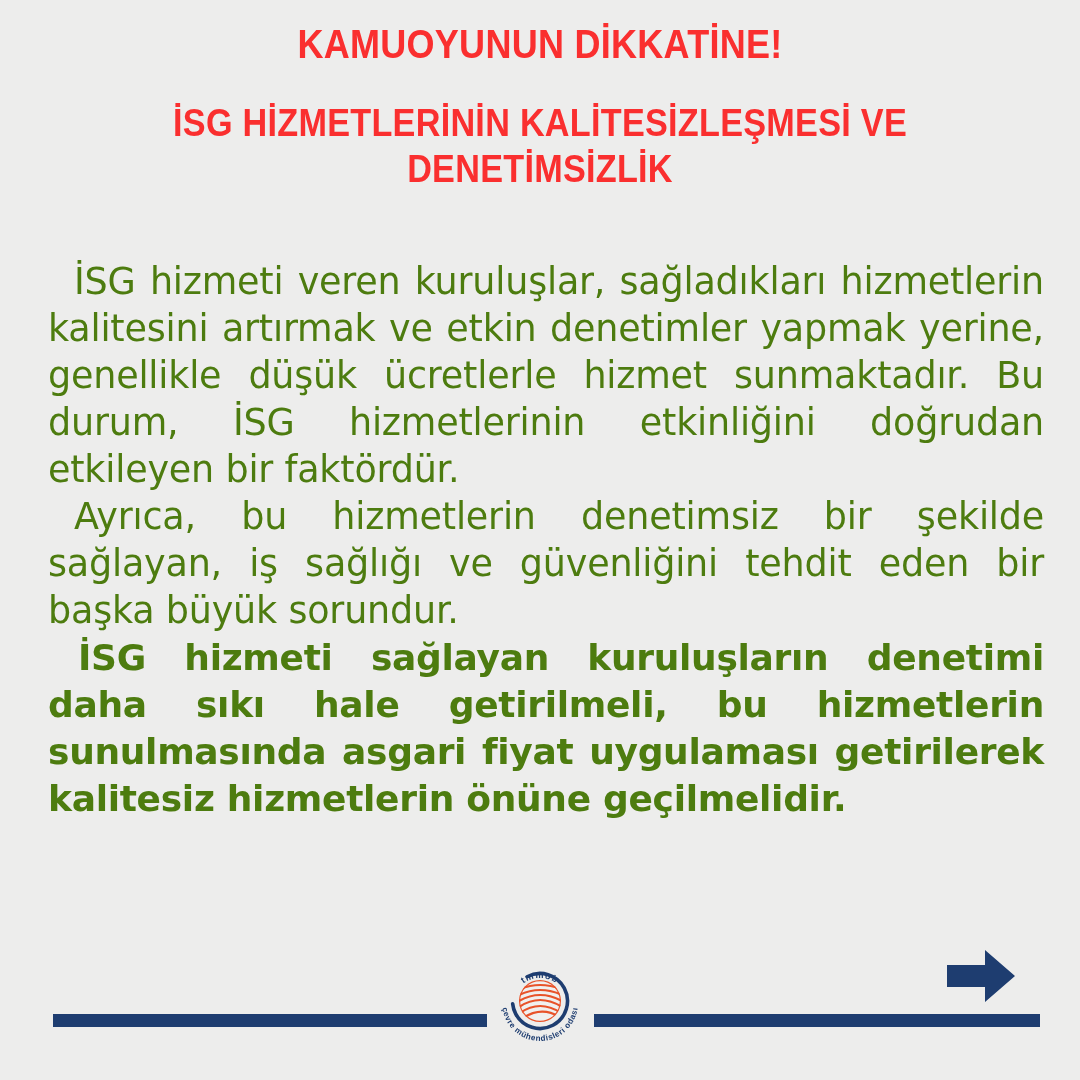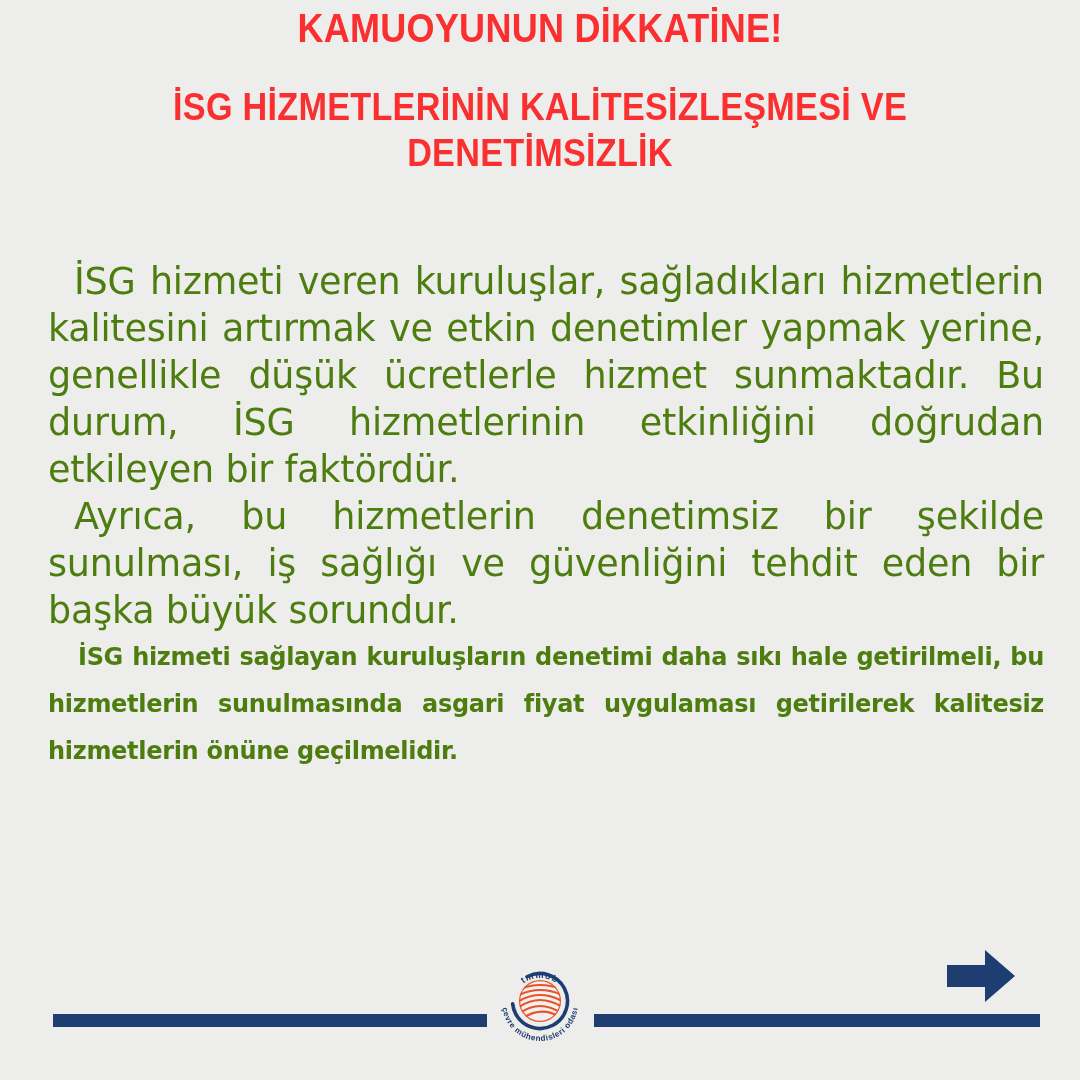--- a/index.html
+++ b/index.html
@@ -17,21 +17,21 @@
   #poster {
     position: relative;
     width: 1080px;
     height: 1080px;
     background: #ededec;
     box-sizing: border-box;
   }
 
   
   .headings {
-    padding-top: 4px;
+    padding-top: 20px;
   }
   .heading-main,
   .heading-sub {
     color: #fa2f2f;
     text-align: center;
     font-weight: bold;
     font-family: "Liberation Sans Narrow", "Liberation Sans", sans-serif;
     letter-spacing: 0.3px;
     margin: 0;
     transform: scaleX(0.9);
@@ -66,21 +66,21 @@
     letter-spacing: -0.2px;
     text-indent: 26px;
     font-family: "DejaVu Sans", sans-serif;
     -webkit-font-smoothing: antialiased;
   }
   .para.light {
     font-weight: 400;
   }
   .para.bold {
     font-weight: bold;
-    font-size: 24px;
+    font-size: 36px;
     line-height: 47px;
     letter-spacing: -0.3px;
     text-indent: 30px;
   }
   .para + .para {
     margin-top: 0;
   }
 
   
   .footer {
@@ -124,21 +124,21 @@
 
 <div id="poster">
 
   <div class="headings">
     <h1 class="heading-main">KAMUOYUNUN DİKKATİNE!</h1>
     <h2 class="heading-sub">İSG HİZMETLERİNİN KALİTESİZLEŞMESİ VE DENETİMSİZLİK</h2>
   </div>
 
   <div class="body-copy">
     <p class="para light">İSG hizmeti veren kuruluşlar, sağladıkları hizmetlerin kalitesini artırmak ve etkin denetimler yapmak yerine, genellikle düşük ücretlerle hizmet sunmaktadır. Bu durum, İSG hizmetlerinin etkinliğini doğrudan etkileyen bir faktördür.</p>
-    <p class="para light">Ayrıca, bu hizmetlerin denetimsiz bir şekilde sunulması, iş sağlığı ve güvenliğini tehdit eden bir başka büyük sorundur.</p>
+    <p class="para light">Ayrıca, bu hizmetlerin denetimsiz bir şekilde sağlayan, iş sağlığı ve güvenliğini tehdit eden bir başka büyük sorundur.</p>
     <p class="para bold">İSG hizmeti sağlayan kuruluşların denetimi daha sıkı hale getirilmeli, bu hizmetlerin sunulmasında asgari fiyat uygulaması getirilerek kalitesiz hizmetlerin önüne geçilmelidir.</p>
   </div>
 
   <div class="swipe-arrow">
     <svg viewBox="0 0 68 52" xmlns="http://www.w3.org/2000/svg" aria-hidden="true">
       <polygon points="0,15 38,15 38,0 68,26 38,52 38,37 0,37" fill="#1e3d70"></polygon>
     </svg>
   </div>
 
   <div class="footer">

